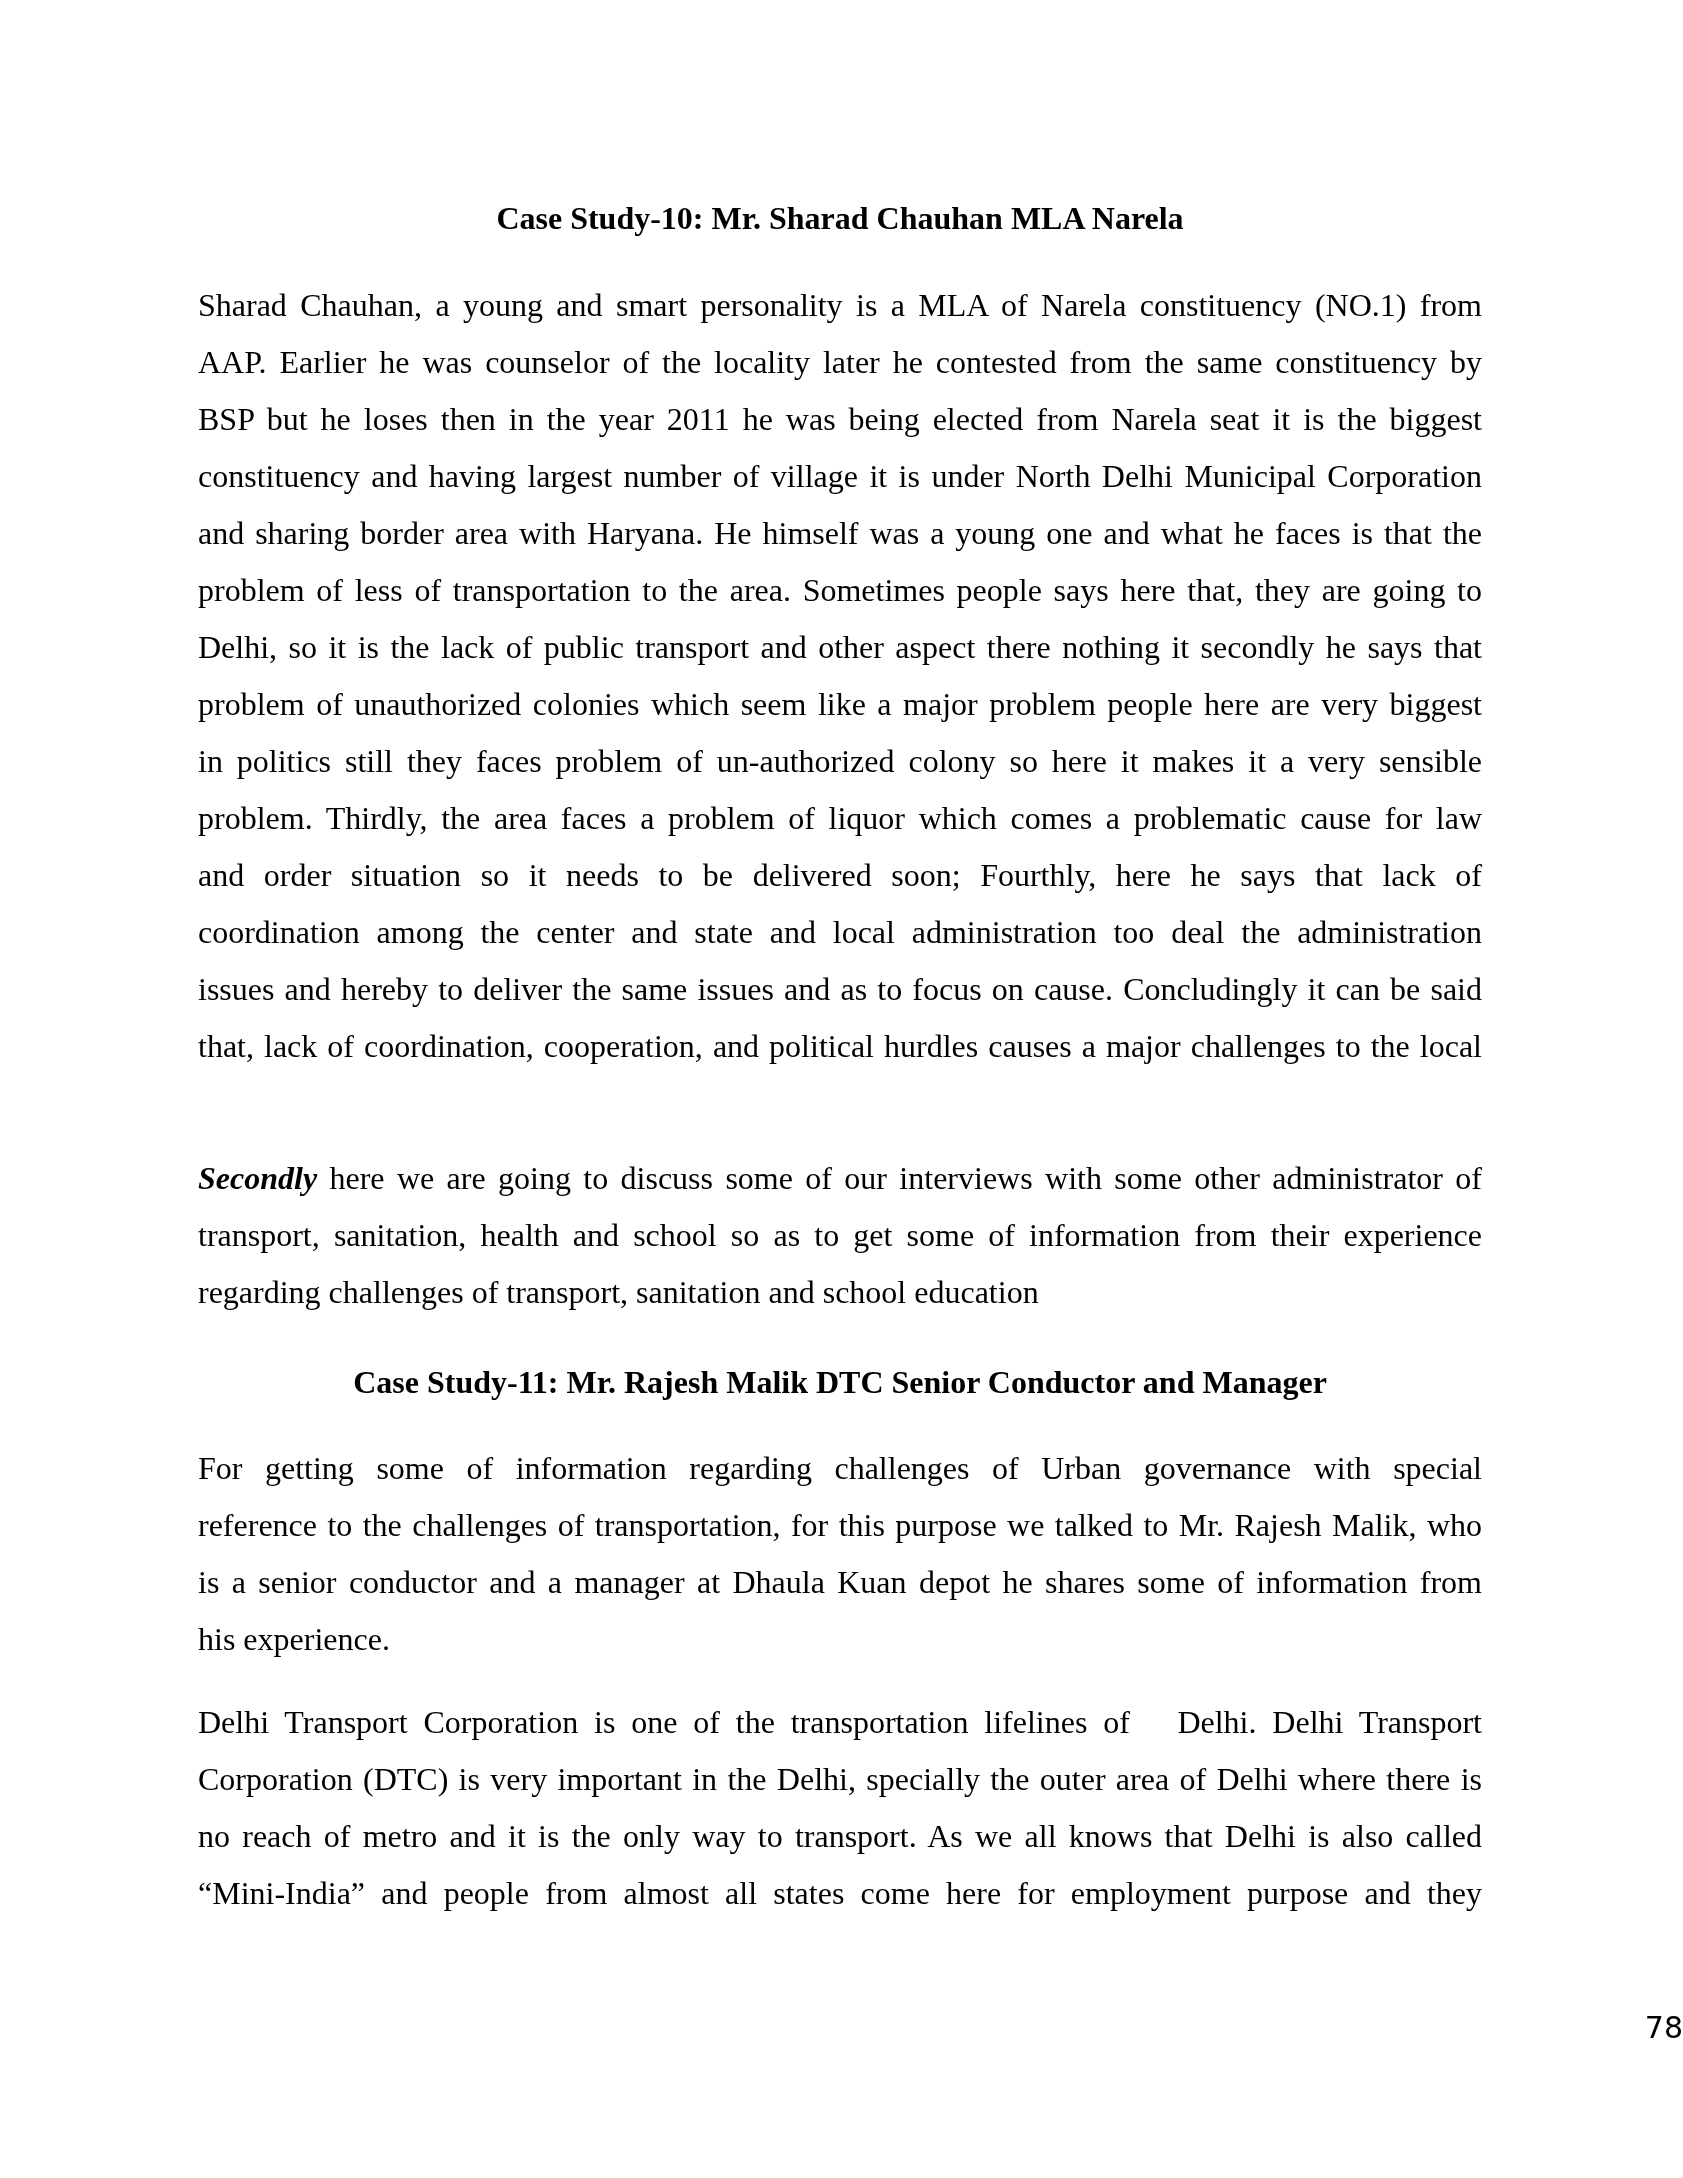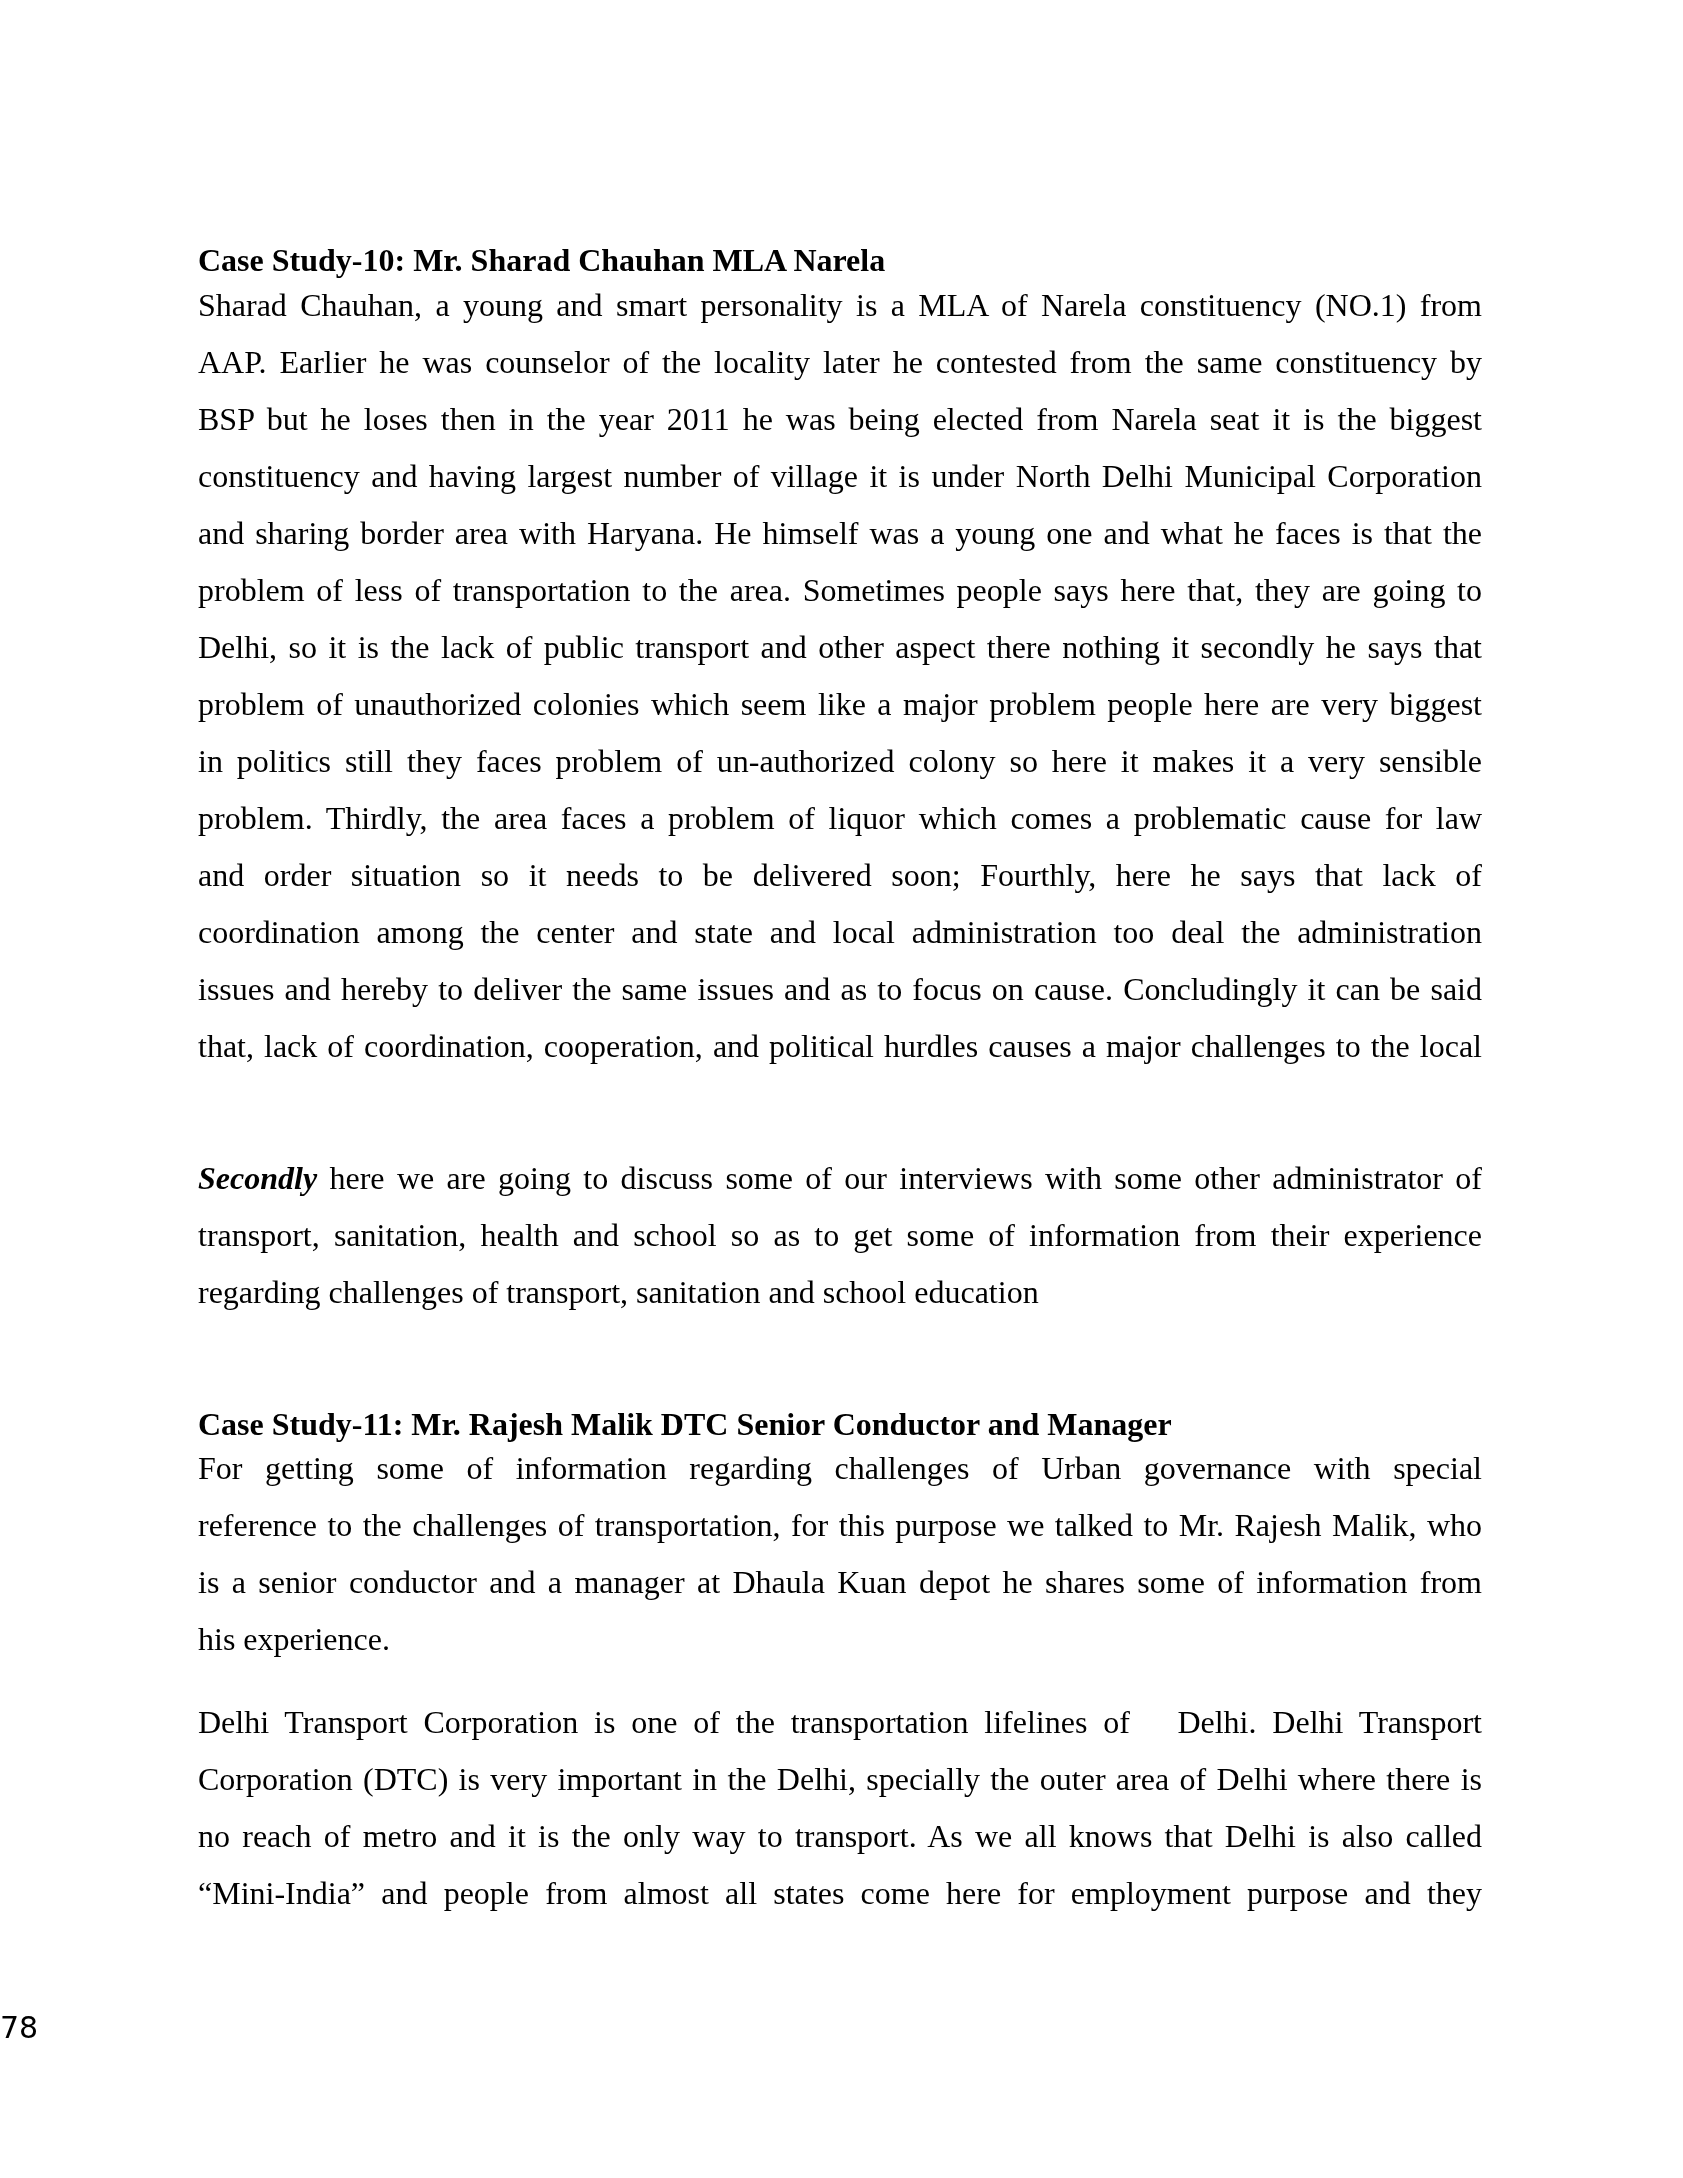--- a/index.html
+++ b/index.html
@@ -19,25 +19,25 @@
     position: absolute;
     left: 0; top: 0;
     width: 1683px;
     height: 2178px;
     background: #ffffff;
   }
   .heading {
     position: absolute;
     left: 198px;
     width: 1284px;
+    text-align: center;
     font-weight: bold;
     font-size: 32px;
     line-height: 40px;
     white-space: nowrap;
-    margin-top: 42px;
   }
   .para {
     position: absolute;
     left: 198px;
     width: 1284px;
     font-size: 32px;
   }
   .line {
     display: block;
     height: 57px;
@@ -52,21 +52,21 @@
   }
   .em {
     font-weight: bold;
     font-style: italic;
   }
   .page-number {
     position: absolute;
     left: 0;
     width: 1683px;
     top: 2010px;
-    text-align: left;
+    text-align: right;
     font-family: "DejaVu Sans", "Liberation Sans", sans-serif;
     font-size: 30px;
     line-height: 36px;
   }
 </style>
 </head>
 <body>
 
 <div class="page">
 

